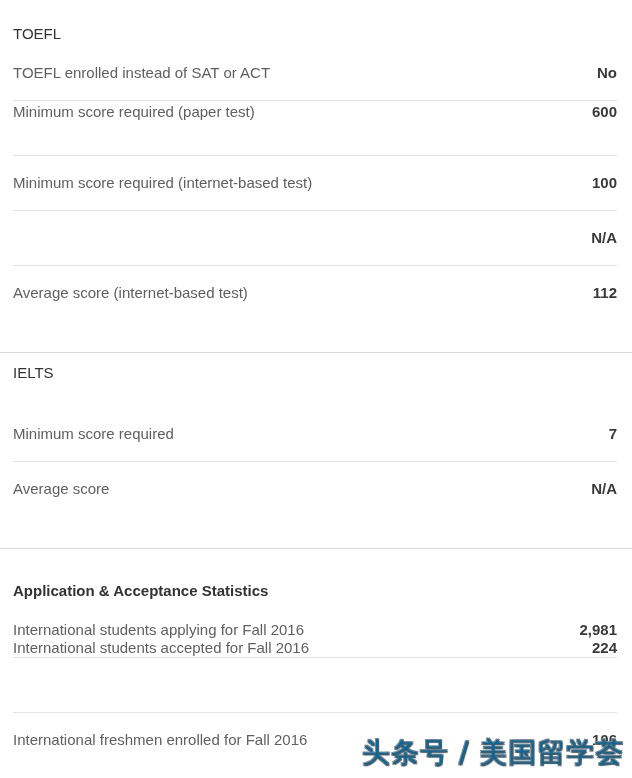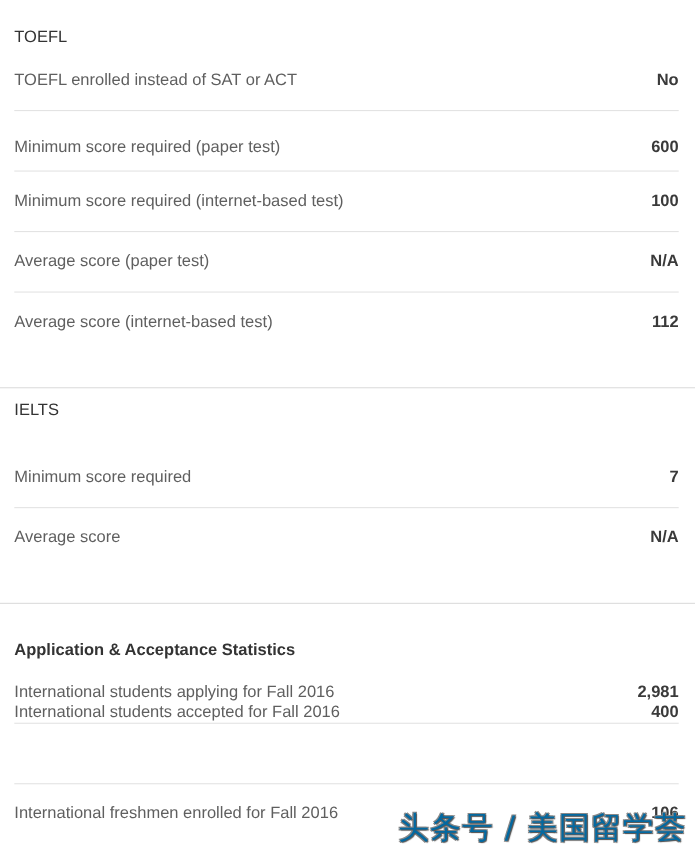--- a/index.html
+++ b/index.html
@@ -79,34 +79,33 @@
 <body>
 
 <div class="section-title" style="top:24px;">TOEFL</div>
 
 <div class="row" style="top:63px;">
   <span class="label">TOEFL enrolled instead of SAT or ACT</span>
   <span class="value">No</span>
 </div>
 <div class="row-divider" style="top:100px;"></div>
 
-<div class="row" style="top:124px;">
+<div class="row" style="top:102px;">
   <span class="label">Minimum score required (paper test)</span>
   <span class="value">600</span>
 </div>
 <div class="row-divider" style="top:155px;"></div>
 
 <div class="row" style="top:173px;">
   <span class="label">Minimum score required (internet-based test)</span>
   <span class="value">100</span>
 </div>
 <div class="row-divider" style="top:210px;"></div>
 
 <div class="row" style="top:228px;">
-  <span class="label">Average score (paper test)</span>
   <span class="value">N/A</span>
 </div>
 <div class="row-divider" style="top:265px;"></div>
 
 <div class="row" style="top:283px;">
   <span class="label">Average score (internet-based test)</span>
   <span class="value">112</span>
 </div>
 
 <div class="section-divider" style="top:352px;"></div>
@@ -129,21 +128,21 @@
 <div class="section-title" style="top:581px;font-weight:bold;">Application &amp; Acceptance Statistics</div>
 
 <div class="row" style="top:620px;">
   <span class="label">International students applying for Fall 2016</span>
   <span class="value">2,981</span>
 </div>
 <div class="row-divider" style="top:657px;"></div>
 
 <div class="row" style="top:638px;">
   <span class="label">International students accepted for Fall 2016</span>
-  <span class="value">400</span>
+  <span class="value">224</span>
 </div>
 <div class="row-divider" style="top:712px;"></div>
 
 <div class="row" style="top:730px;">
   <span class="label">International freshmen enrolled for Fall 2016</span>
   <span class="value">106</span>
 </div>
 
 <div class="watermark">头条号 / 美国留学荟</div>
 

